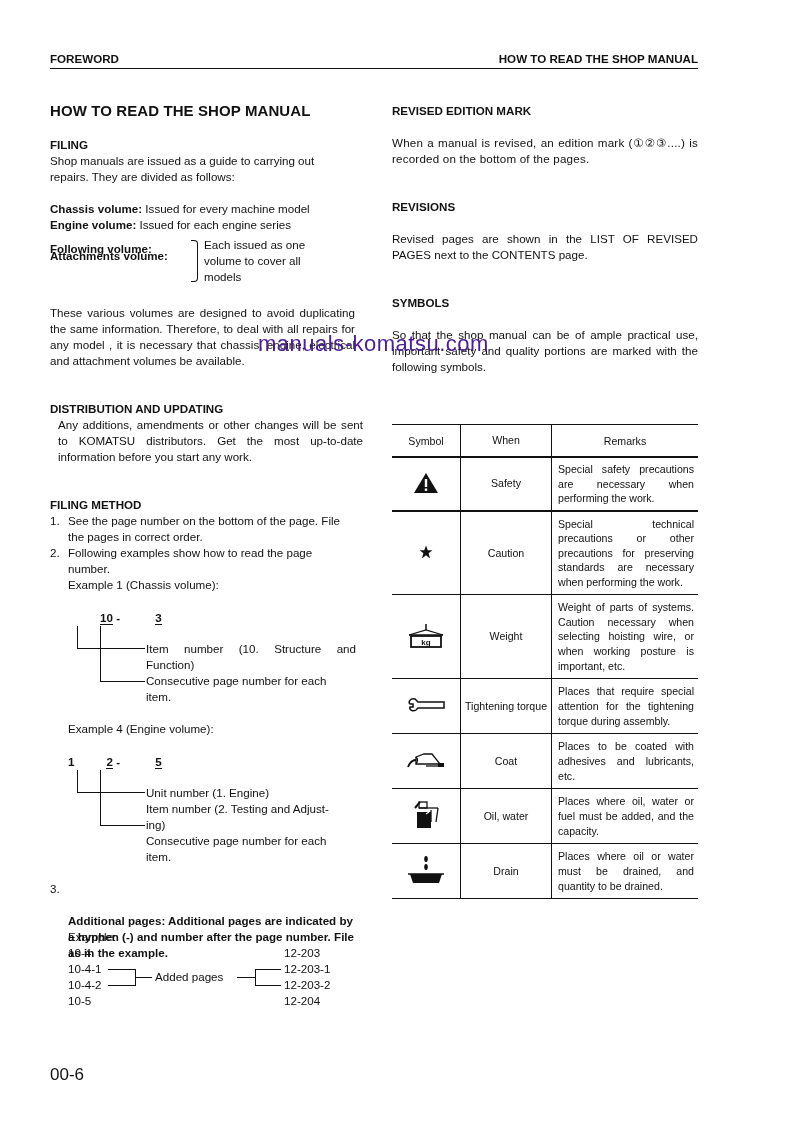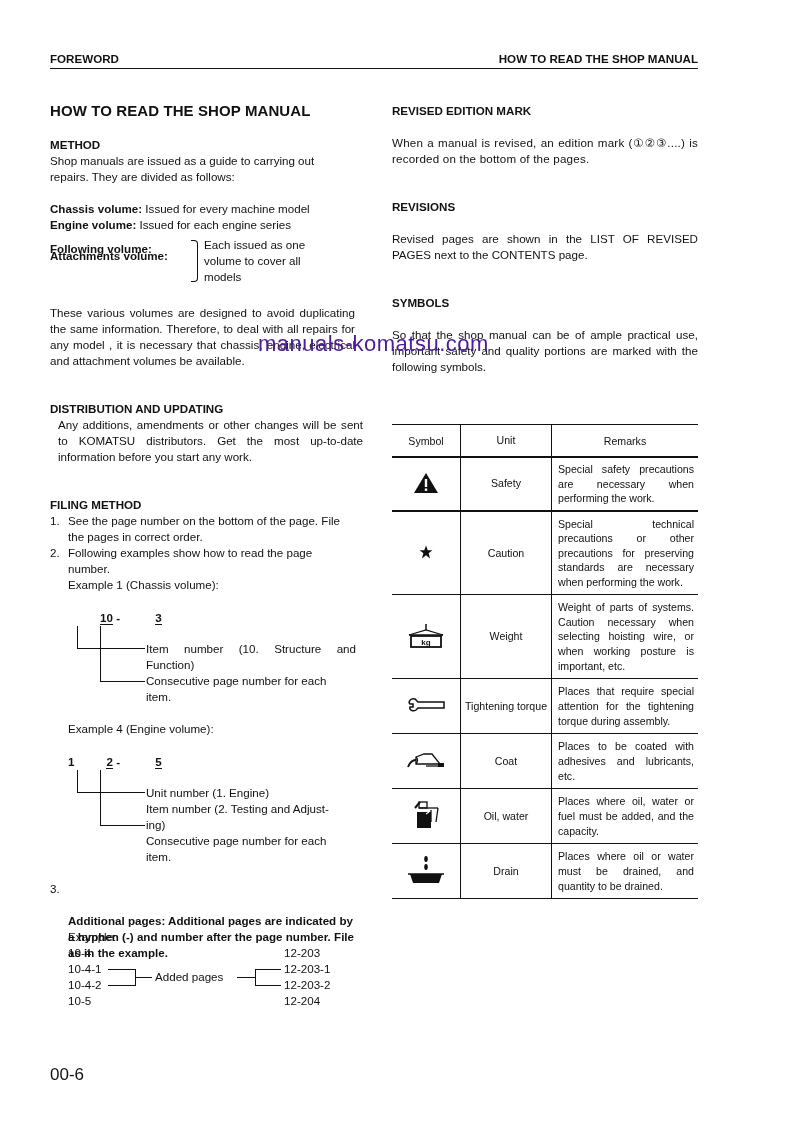--- a/index.html
+++ b/index.html
@@ -35,21 +35,21 @@
 </style>
 </head>
 <body>
 
 <div class="abs hdr" style="left:50px;">FOREWORD</div>
 <div class="abs hdr" style="right:95px;">HOW TO READ THE SHOP MANUAL</div>
 <div class="abs hdr-rule"></div>
 
 <div class="abs title">HOW TO READ THE SHOP MANUAL</div>
 
-<div class="abs h2 col-l" style="top:138px;">METHOD</div>
+<div class="abs h2 col-l" style="top:138px;">FILING</div>
 <div class="abs para col-l" style="top:153px;">Shop manuals are issued as a guide to carrying out repairs.  They are divided as follows:</div>
 
 <div class="abs para col-l" style="top:201px;">
   <span class="b">Chassis volume:</span><span> Issued for every machine model</span>
 </div>
 <div class="abs para col-l" style="top:217px;">
   <span class="b">Engine volume:</span><span> Issued for each engine series</span>
 </div>
 <div class="abs para b" style="left:50px; top:241px;">Following volume:</div>
 <div class="abs para b" style="left:50px; top:248px;">Attachments volume:</div>
@@ -135,21 +135,21 @@
 <div class="abs h2 col-r" style="top:200px;">REVISIONS</div>
 <div class="abs para col-r just" style="top:231px;">Revised pages are shown in the LIST OF REVISED PAGES next to the CONTENTS page.</div>
 
 <div class="abs h2 col-r" style="top:296px;">SYMBOLS</div>
 <div class="abs para col-r just" style="top:327px;">So that the shop manual can be of ample practical use, important safety and quality portions are marked with the following symbols.</div>
 
 <table class="sym">
   <thead>
     <tr>
       <th class="c-sym">Symbol</th>
-      <th class="c-item">Unit</th>
+      <th class="c-item">When</th>
       <th>Remarks</th>
     </tr>
   </thead>
   <tbody>
     <tr class="first" style="height:52px;">
       <td class="c-sym">
         <span>
           <svg width="26" height="22" viewBox="0 0 26 22">
               <polygon points="13,1 25,21 1,21" fill="#111"></polygon>
               <rect x="11.8" y="7" width="2.4" height="8" fill="#fff"></rect>

